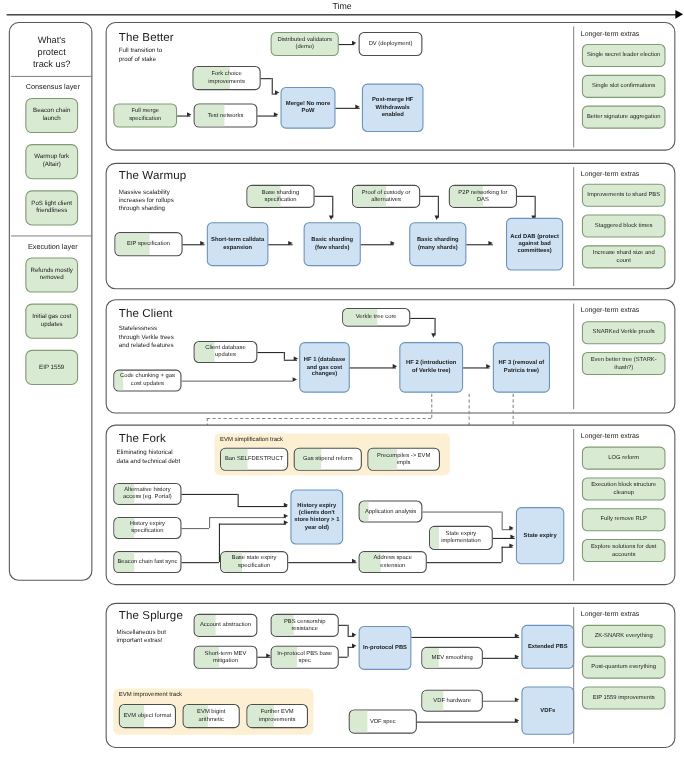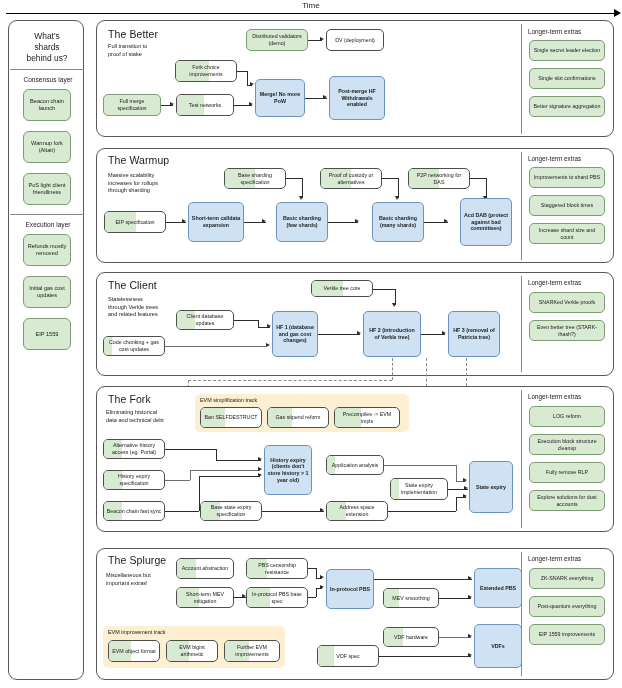--- a/index.html
+++ b/index.html
@@ -56,21 +56,21 @@
     position: absolute;
     font-size: 5.6px;
     line-height: 7.6px;
     color: #1a1a1a;
   }
 
   
   .side-panel {
     position: absolute;
     left: 8px; top: 20px;
-    width: 76px; height: 660px;
+    width: 76px; height: 508px;
     border: 1px solid #595959;
     border-radius: 9px;
     background: #ffffff;
   }
   .side-head {
     position: absolute;
     left: 8px; top: 10px; width: 60px;
     text-align: center;
     font-size: 8.4px;
     line-height: 11px;
@@ -197,22 +197,22 @@
 
 <div id="page">
 
   <div class="time-label">Time</div>
   <div class="time-axis"></div>
   <div class="time-arrow"></div>
 
   <div class="side-panel">
     <div class="side-head">
       <div>What's</div>
-      <div>shards</div>
-      <div>behind us?</div>
+      <div>protect</div>
+      <div>track us?</div>
     </div>
     <div class="side-rule" style="top:48px"></div>
     <div class="side-section" style="top:55px">Consensus layer</div>
     <div class="node n-sidebar" style="left:14px; top:68px; width:48px; height:32px;">
         <span>Beacon chain launch</span>
       </div>
     <div class="node n-sidebar" style="left:14px; top:110px; width:48px; height:32px;">
         <span>Warmup fork (Altair)</span>
       </div>
     <div class="node n-sidebar" style="left:14px; top:152px; width:48px; height:32px;">

